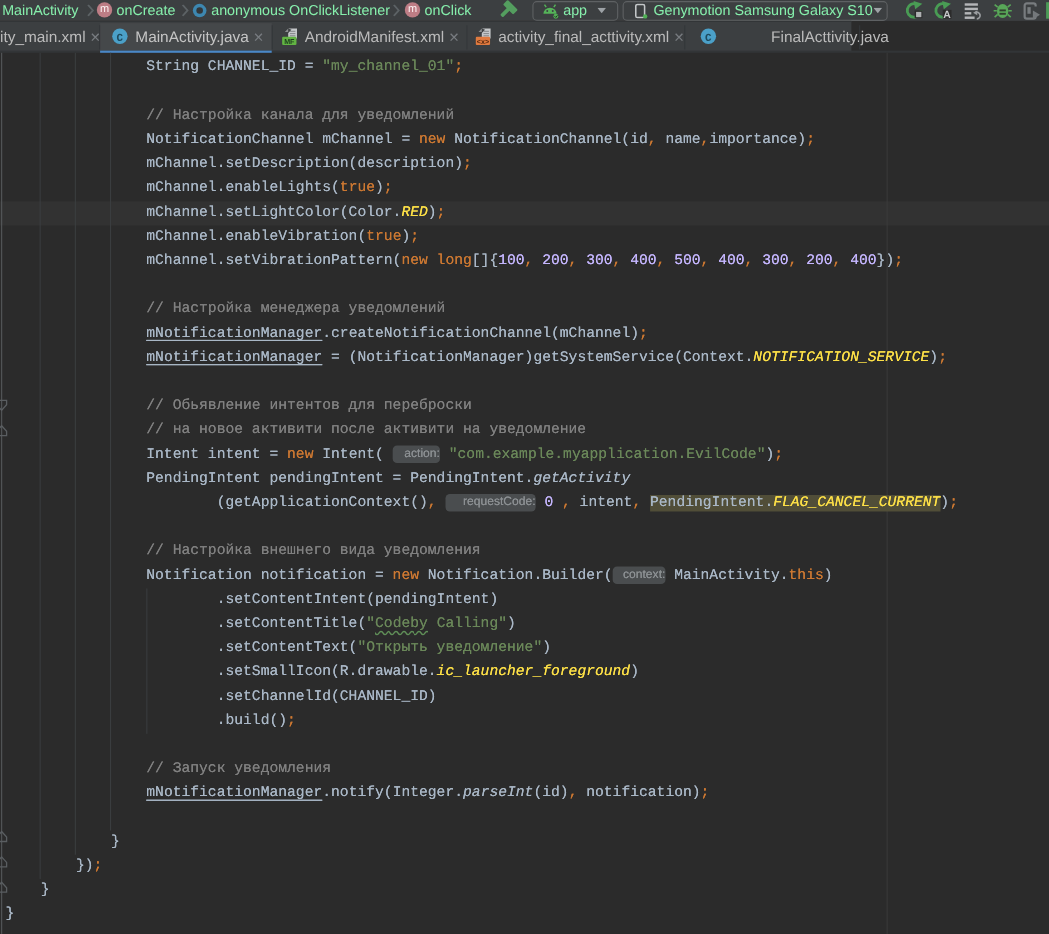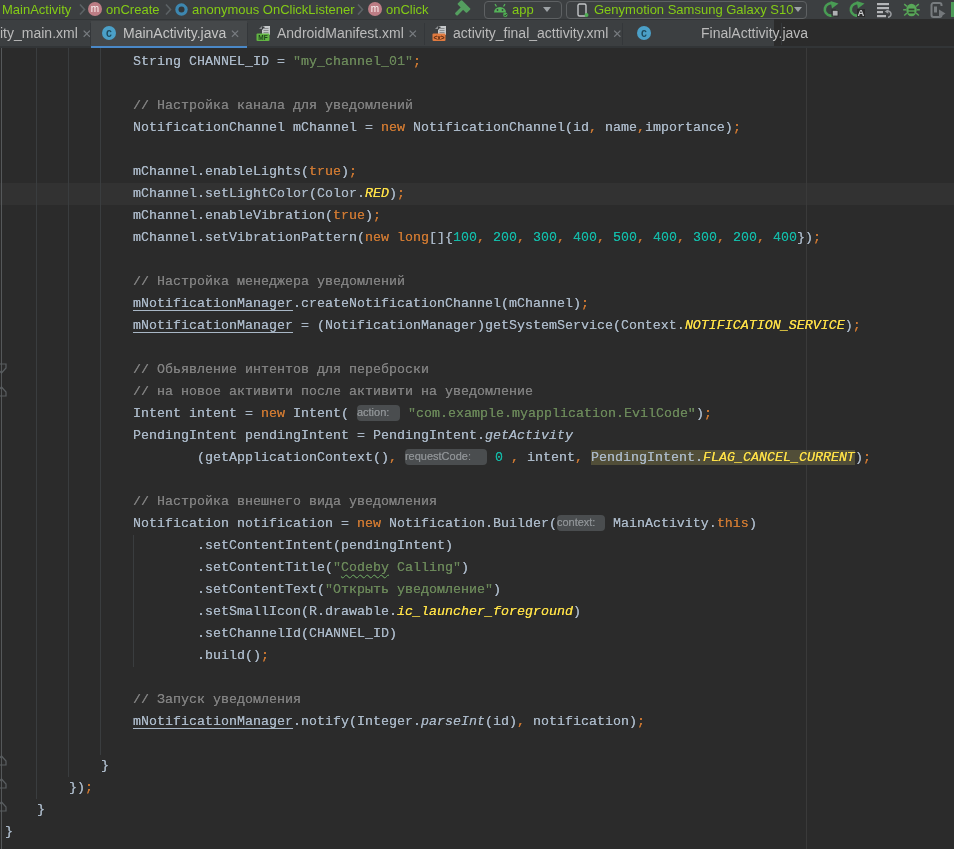--- a/index.html
+++ b/index.html
@@ -1,45 +1,45 @@
 <!DOCTYPE html>
 <html><head>
 <meta charset="utf-8">
 <style>
 html,body{margin:0;padding:0;background:#2b2b2b;}
 #app{position:relative;will-change:transform;width:954px;height:849px;overflow:hidden;background:#2b2b2b;font-family:"Liberation Sans",sans-serif;}
 
 #nav{position:absolute;left:0;top:0;width:954px;height:19px;background:#3c3f41;}
-#nav .bc{position:absolute;top:0;height:19px;line-height:19px;color:#84cc16;font-size:13px;white-space:pre;}
+#nav .bc{position:absolute;top:0;height:19px;line-height:19px;color:#86efac;font-size:13px;white-space:pre;}
 .micon{position:absolute;top:2px;width:14px;height:14px;border-radius:50%;background:#bd7d85;color:#fdf3f3;font-size:10px;line-height:14px;text-align:center;font-family:"Liberation Sans",sans-serif;}
 
 #tabs{position:absolute;left:0;top:19px;width:774px;height:29px;background:#3c3f41;border-top:1px solid #323537;box-sizing:border-box;}
 #tabs .border-bot{position:absolute;left:0;top:26px;width:954px;height:3px;background:#323537;}
 .tab{position:absolute;top:1px;height:25px;line-height:25px;color:#bbbbbb;font-size:14px;}
 .tab .x{color:#787c80;font-size:12px;}
 #seltab{position:absolute;left:91px;top:1px;width:156px;height:25px;background:#45484a;}
 #selline{position:absolute;left:91px;top:26px;width:156px;height:3px;background:#4a88c7;}
 .tsep{position:absolute;top:3px;width:1px;height:22px;background:#34373a;}
 
 #ed{position:absolute;left:0;top:48px;width:954px;height:801px;background:#2b2b2b;}
 .guide{position:absolute;width:1px;background:#3a3d3f;}
 #gutline{position:absolute;left:1px;top:0;width:1px;height:801px;background:#55585a;}
 #margin{position:absolute;left:806px;top:0;width:1px;height:801px;background:#3a3a3a;}
 #curline{position:absolute;left:0;top:135px;width:954px;height:22px;background:#323232;}
 .L{position:absolute;left:5px;height:22px;line-height:22px;white-space:pre;font-family:"Liberation Mono",monospace;font-size:13.333px;color:#a9b7c6;text-shadow:0 0 0.6px;}
 .o{color:#cc7832;}
 .s{color:#6a8759;}
 .c{color:#808080;}
-.n{color:#14b8a6;}
+.n{color:#c4b5fd;}
 .p{color:#fde047;font-style:italic;}
 .it{font-style:italic;}
 .u{text-decoration:underline;text-underline-offset:3px;text-decoration-thickness:1px;}
 .w{text-decoration:underline wavy #5d9157;text-underline-offset:3px;text-decoration-thickness:1px;}
 .hl{background:#514e38;}
-.chip{display:inline-block;box-sizing:border-box;height:16px;line-height:15px;border-radius:4px;background:#4a4d4f;color:#8c9093;font-family:"Liberation Sans",sans-serif;font-size:11px;text-align:left;vertical-align:1px;}
+.chip{display:inline-block;box-sizing:border-box;height:16px;line-height:15px;border-radius:4px;background:#4a4d4f;color:#8c9093;font-family:"Liberation Sans",sans-serif;font-size:11px;text-align:right;vertical-align:1px;}
 .fold{position:absolute;color:#5a5e61;}
 </style>
 </head>
 <body>
 <div id="app">
 <div id="nav">
   <div class="bc" style="left:2px;">MainActivity</div>
   <svg style="position:absolute;left:79px;top:4px;" width="7" height="11">
         <path d="M1 0.5 L5.5 5.5 L1 10.5" stroke="#5c6265" stroke-width="1.6" fill="none"></path>
       </svg>
@@ -171,20 +171,21 @@
   <div id="curline"></div>
   <div class="guide" style="left:36px;top:0;height:751px;"></div>
   <div class="guide" style="left:68px;top:0;height:729px;"></div>
   <div class="guide" style="left:100px;top:0;height:707px;"></div>
   <div class="guide" style="left:133px;top:487px;height:132px;"></div>
   <div id="gutline"></div>
   <div id="margin"></div>
   <div class="L" style="top:3px;">                String CHANNEL_ID = <span class="s">"my_channel_01"</span><span class="o">;</span></div>
   <div class="L" style="top:47px;"><span class="c">                // Настройка канала для уведомлений</span></div>
   <div class="L" style="top:69px;">                NotificationChannel mChannel = <span class="o">new</span> NotificationChannel(id<span class="o">,</span> name<span class="o">,</span>importance)<span class="o">;</span></div>
+  <div class="L" style="top:91px;">                mChannel.setDescription(description)<span class="o">;</span></div>
   <div class="L" style="top:113px;">                mChannel.enableLights(<span class="o">true</span>)<span class="o">;</span></div>
   <div class="L" style="top:135px;">                mChannel.setLightColor(Color.<span class="p">RED</span>)<span class="o">;</span></div>
   <div class="L" style="top:157px;">                mChannel.enableVibration(<span class="o">true</span>)<span class="o">;</span></div>
   <div class="L" style="top:179px;">                mChannel.setVibrationPattern(<span class="o">new</span> <span class="o">long</span>[]{<span class="n">100</span><span class="o">,</span> <span class="n">200</span><span class="o">,</span> <span class="n">300</span><span class="o">,</span> <span class="n">400</span><span class="o">,</span> <span class="n">500</span><span class="o">,</span> <span class="n">400</span><span class="o">,</span> <span class="n">300</span><span class="o">,</span> <span class="n">200</span><span class="o">,</span> <span class="n">400</span>})<span class="o">;</span></div>
   <div class="L" style="top:223px;"><span class="c">                // Настройка менеджера уведомлений</span></div>
   <div class="L" style="top:245px;">                <span class="u">mNotificationManager</span>.createNotificationChannel(mChannel)<span class="o">;</span></div>
   <div class="L" style="top:267px;">                <span class="u">mNotificationManager</span> = (NotificationManager)getSystemService(Context.<span class="p">NOTIFICATION_SERVICE</span>)<span class="o">;</span></div>
   <div class="L" style="top:311px;"><span class="c">                // Обьявление интентов для переброски</span></div>
   <div class="L" style="top:333px;"><span class="c">                // на новое активити после активити на уведомление</span></div>
   <div class="L" style="top:355px;">                Intent intent = <span class="o">new</span> Intent( <span class="chip" style="width:43px;">action:</span> <span class="s">"com.example.myapplication.EvilCode"</span>)<span class="o">;</span></div>

